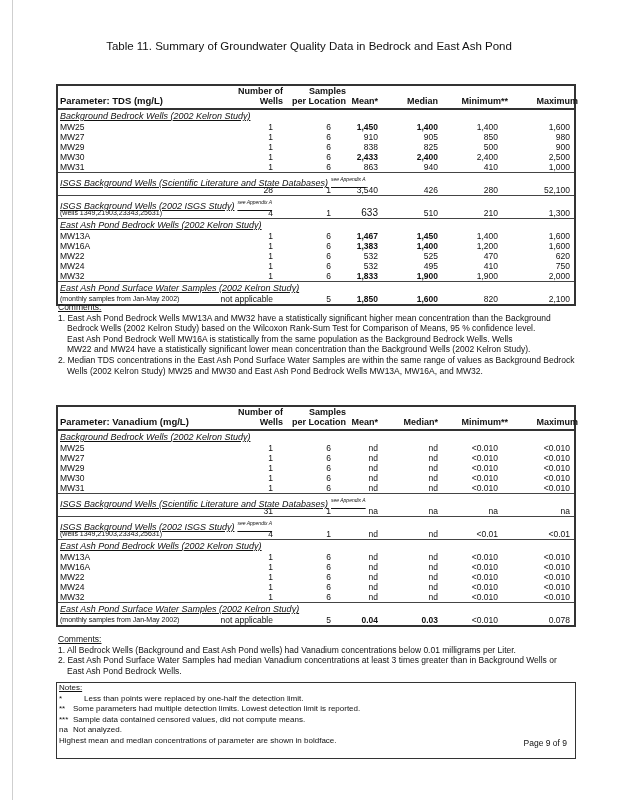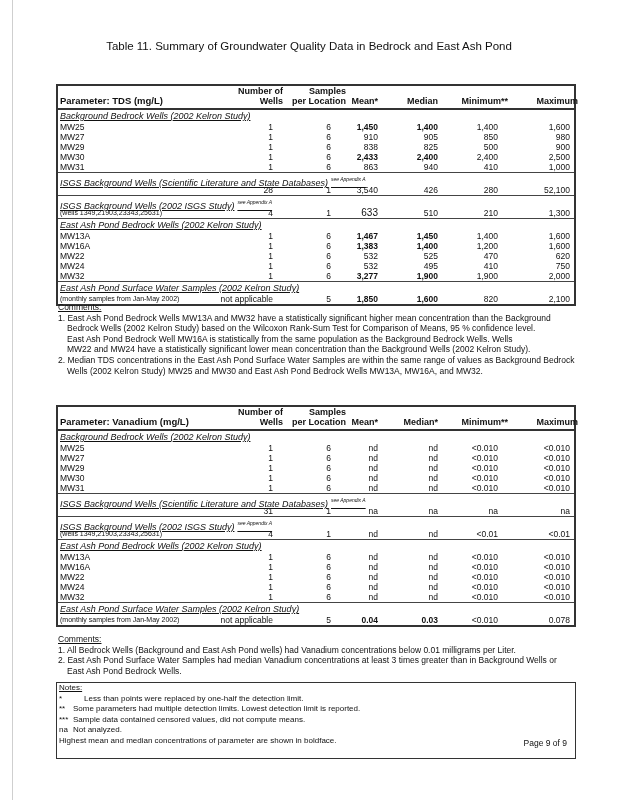--- a/index.html
+++ b/index.html
@@ -173,21 +173,21 @@
         <span class="c-spl" style="left: 233px;">6</span>
         <span class="c-mean" style="left: 270px;">532</span>
         <span class="c-median" style="left: 330px;">495</span>
         <span class="c-min" style="left: 390px;">410</span>
         <span class="c-max" style="left: 462px;">750</span>
       </div>
       <div class="row">
         <span class="c-name">MW32</span>
         <span class="c-wells" style="left: 175px;">1</span>
         <span class="c-spl" style="left: 233px;">6</span>
-        <span class="c-mean b" style="left: 270px;">3,277</span>
+        <span class="c-mean b" style="left: 270px;">1,833</span>
         <span class="c-median b" style="left: 330px;">1,900</span>
         <span class="c-min" style="left: 390px;">1,900</span>
         <span class="c-max" style="left: 462px;">2,000</span>
       </div>
     </div>
     <div class="grp">
       <div class="grp-title"><span>East Ash Pond Surface Water Samples (2002 Kelron Study)</span></div>
       <div class="row">
         <span class="c-name small">(monthly samples from Jan-May 2002)</span>
         <span class="c-wells" style="left: 95px; width: 120px; font-size: 8.5px;">not applicable</span>

